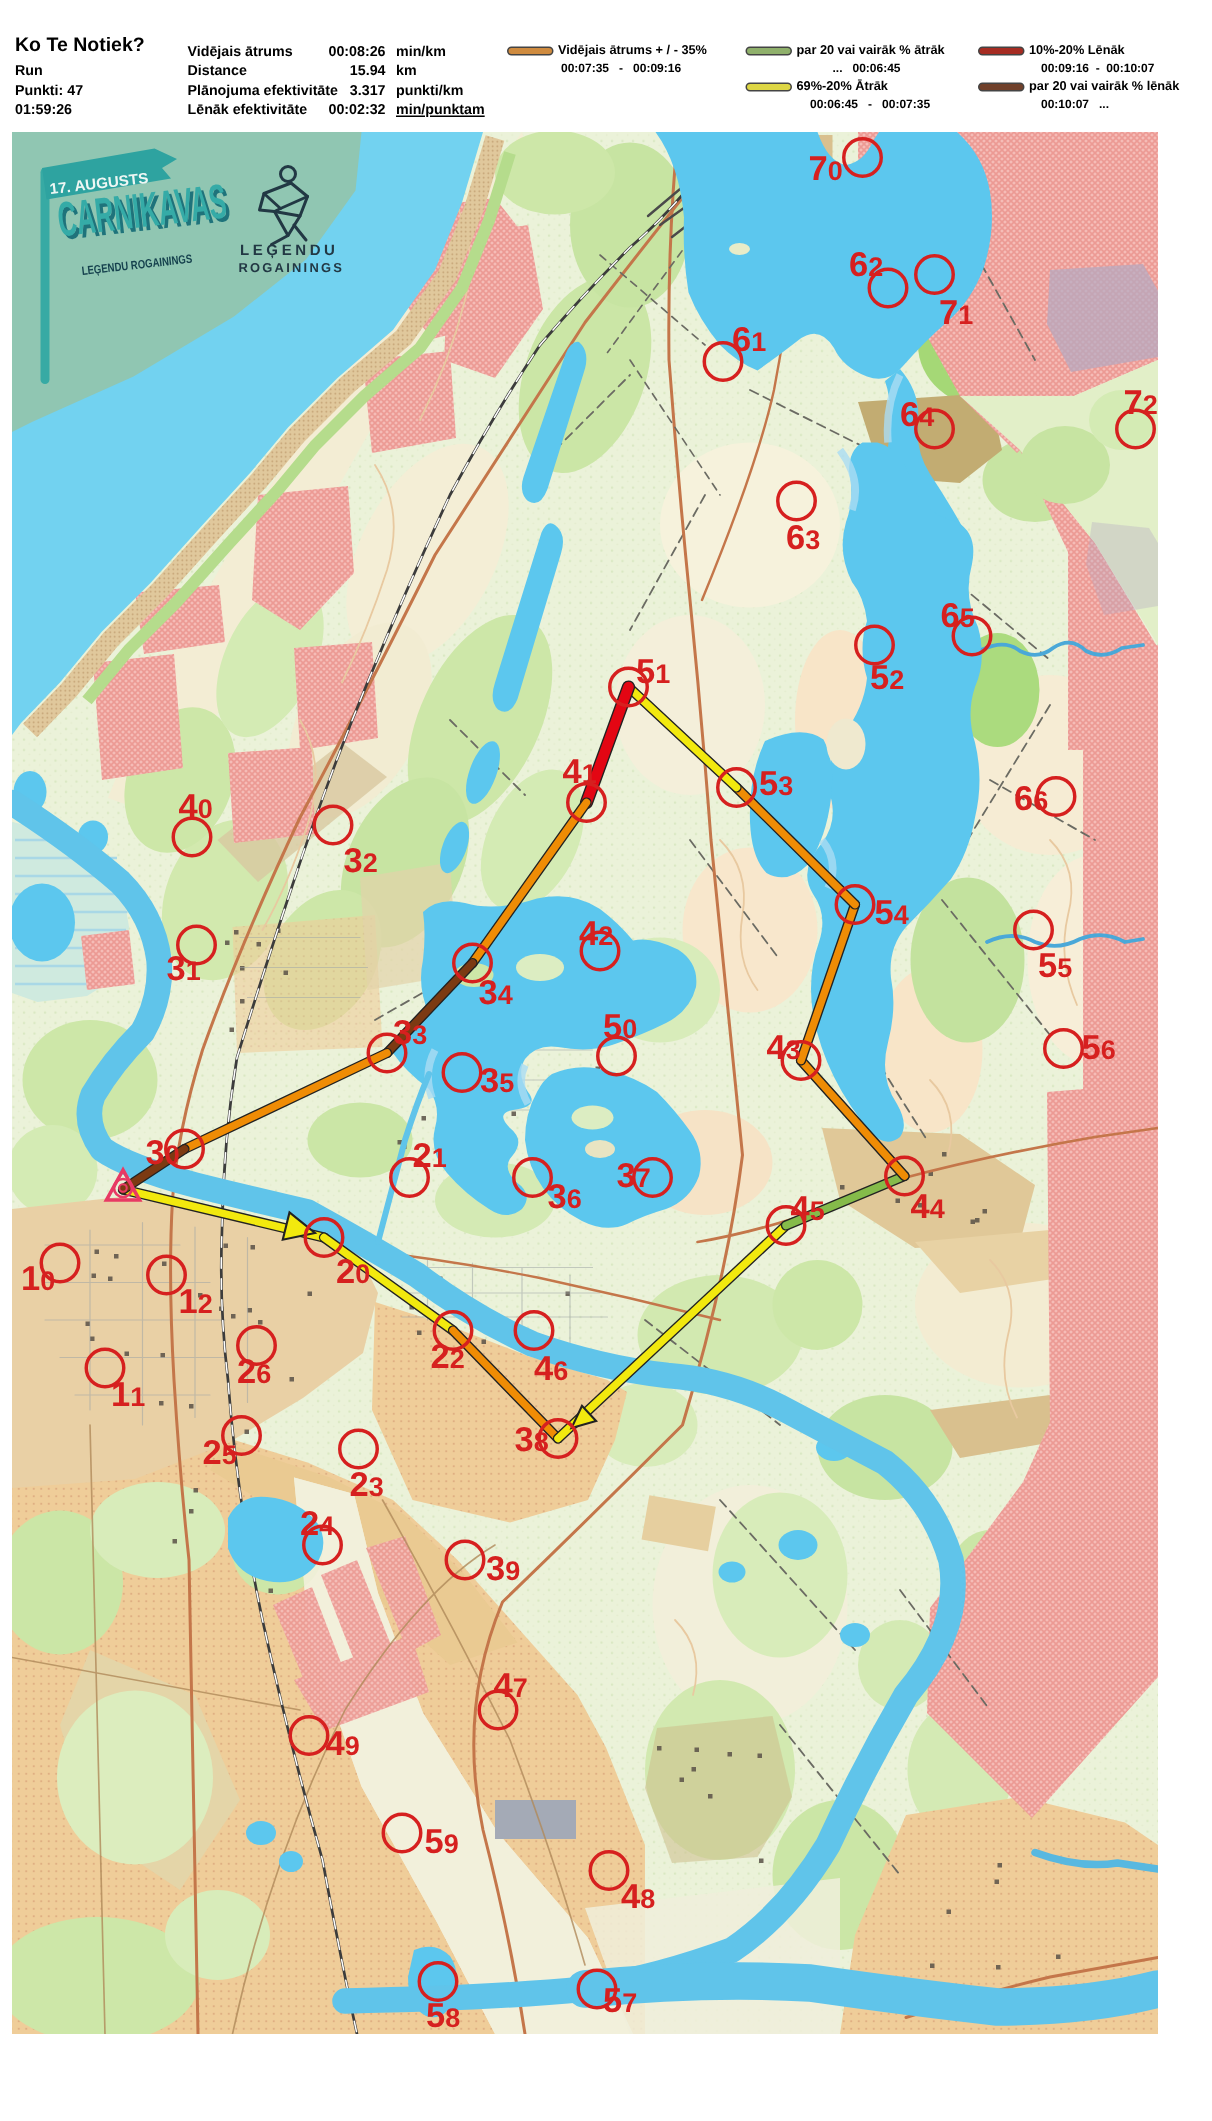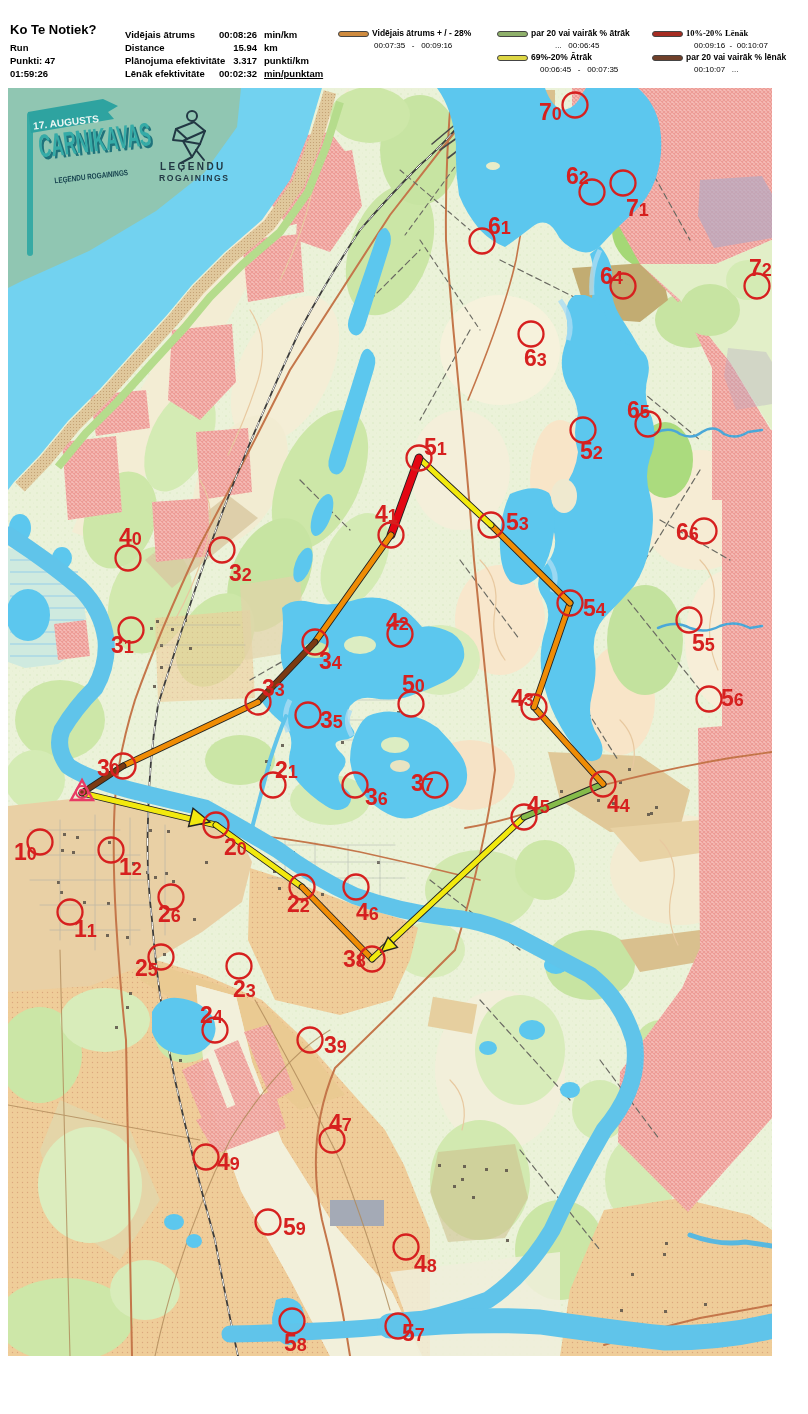--- a/index.html
+++ b/index.html
@@ -1,17 +1,17 @@
 <!DOCTYPE html>
 <html><head>
 <meta charset="utf-8">
 <style>
 html,body{margin:0;padding:0;background:#fff;}
 body{width:808px;height:1414px;position:relative;font-family:"Liberation Sans",sans-serif;overflow:hidden;}
-.hdr{position:absolute;white-space:nowrap;}
+.hdr{position:absolute;white-space:nowrap;font-weight:bold;}
 .b{font-weight:bold;}
 #map{position:absolute;left:8px;top:88px;}
 </style>
 </head>
 <body>
 
 <div class="hdr b" style="left:10px;top:10px;font-size:13px;margin-top:12px;">Ko Te Notiek?</div>
 <div class="hdr b" style="left:10px;top:42px;font-size:9.5px;">Run</div>
 <div class="hdr b" style="left:10px;top:55px;font-size:9.5px;">Punkti: 47</div>
 <div class="hdr b" style="left:10px;top:68px;font-size:9.5px;">01:59:26</div>
@@ -23,32 +23,32 @@
 <div class="hdr b" style="left:185px;top:29px;width:72px;text-align:right;font-size:9.5px;">00:08:26</div>
 <div class="hdr b" style="left:185px;top:42px;width:72px;text-align:right;font-size:9.5px;">15.94</div>
 <div class="hdr b" style="left:185px;top:55px;width:72px;text-align:right;font-size:9.5px;">3.317</div>
 <div class="hdr b" style="left:185px;top:68px;width:72px;text-align:right;font-size:9.5px;">00:02:32</div>
 <div class="hdr b" style="left:264px;top:29px;font-size:9.5px;">min/km</div>
 <div class="hdr b" style="left:264px;top:42px;font-size:9.5px;">km</div>
 <div class="hdr b" style="left:264px;top:55px;font-size:9.5px;">punkti/km</div>
 <div class="hdr b" style="left:264px;top:68px;font-size:9.5px;text-decoration:underline;">min/punktam</div>
 
 <div class="hdr" style="left:338px;top:31px;width:29px;height:4px;background:#cf8b3f;border:1px solid #444;border-radius:3px;"></div>
-<div class="hdr b" style="left:372px;top:28px;font-size:8.5px;">Vidējais ātrums + / - 28%</div>
+<div class="hdr b" style="left:372px;top:28px;font-size:8.5px;">Vidējais ātrums + / - 35%</div>
 <div class="hdr" style="left:374px;top:41px;font-size:8px;">00:07:35&nbsp;&nbsp;&nbsp;-&nbsp;&nbsp;&nbsp;00:09:16</div>
 
 <div class="hdr" style="left:497px;top:31px;width:29px;height:4px;background:#8fb06b;border:1px solid #444;border-radius:3px;"></div>
 <div class="hdr b" style="left:531px;top:28px;font-size:8.5px;">par 20 vai vairāk % ātrāk</div>
 <div class="hdr" style="left:543px;top:41px;font-size:8px;margin-left:12px;">...&nbsp;&nbsp;&nbsp;00:06:45</div>
 <div class="hdr" style="left:497px;top:55px;width:29px;height:4px;background:#ddd644;border:1px solid #444;border-radius:3px;"></div>
 <div class="hdr b" style="left:531px;top:52px;font-size:8.5px;">69%-20% Ātrāk</div>
 <div class="hdr" style="left:540px;top:65px;font-size:8px;">00:06:45&nbsp;&nbsp;&nbsp;-&nbsp;&nbsp;&nbsp;00:07:35</div>
 
 <div class="hdr" style="left:652px;top:31px;width:29px;height:4px;background:#a62c22;border:1px solid #444;border-radius:3px;"></div>
-<div class="hdr b" style="left:686px;top:28px;font-size:8.5px;font-family:Liberation Serif, serif;">10%-20% Lēnāk</div>
+<div class="hdr b" style="left:686px;top:28px;font-size:8.5px;">10%-20% Lēnāk</div>
 <div class="hdr" style="left:694px;top:41px;font-size:8px;">00:09:16&nbsp;&nbsp;-&nbsp;&nbsp;00:10:07</div>
 <div class="hdr" style="left:652px;top:55px;width:29px;height:4px;background:#70402a;border:1px solid #444;border-radius:3px;"></div>
 <div class="hdr b" style="left:686px;top:52px;font-size:8.5px;">par 20 vai vairāk % lēnāk</div>
 <div class="hdr" style="left:694px;top:65px;font-size:8px;">00:10:07&nbsp;&nbsp;&nbsp;...</div>
 
 <svg id="map" width="764" height="1268" viewBox="8 88 764 1268">
 <defs>
 <pattern id="redhatch" width="4" height="4" patternUnits="userSpaceOnUse">
   <rect width="4" height="4" fill="#f6bdb8"></rect>
   <path d="M0,0 l4,4 M4,0 l-4,4" stroke="#ec9a94" stroke-width="1.1"></path>

